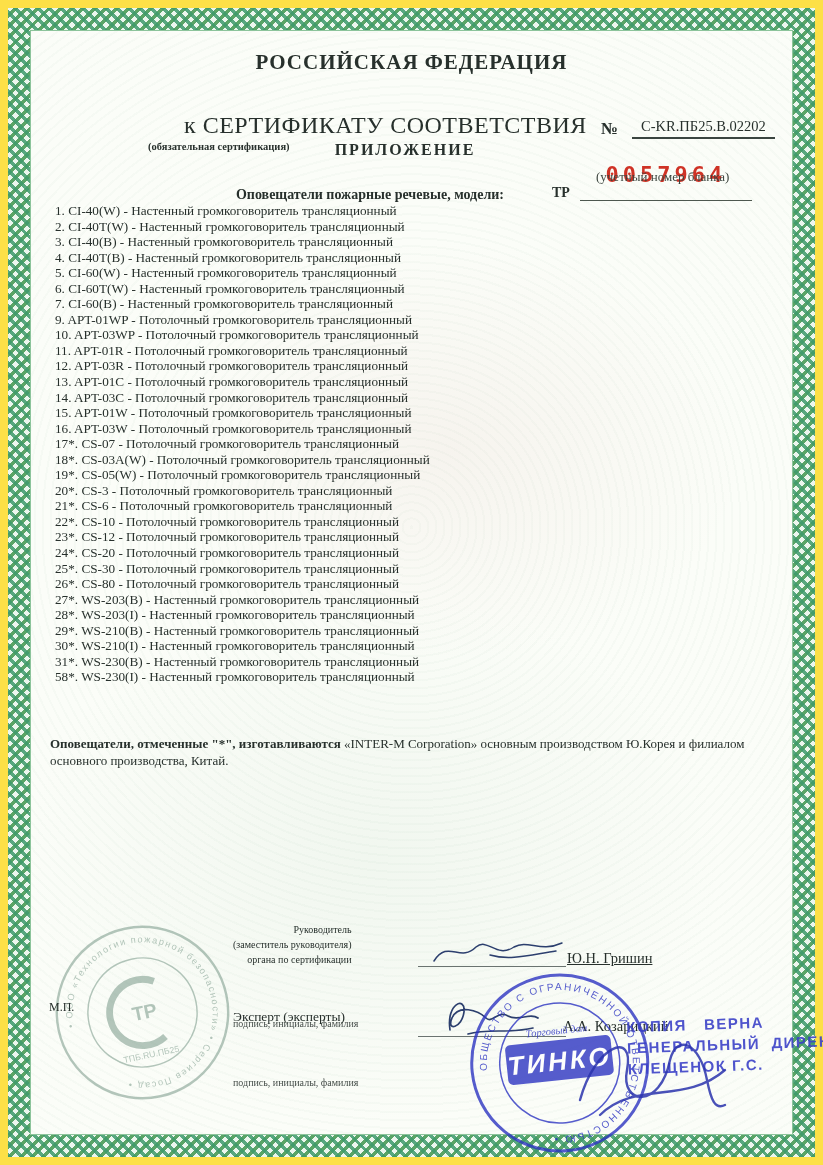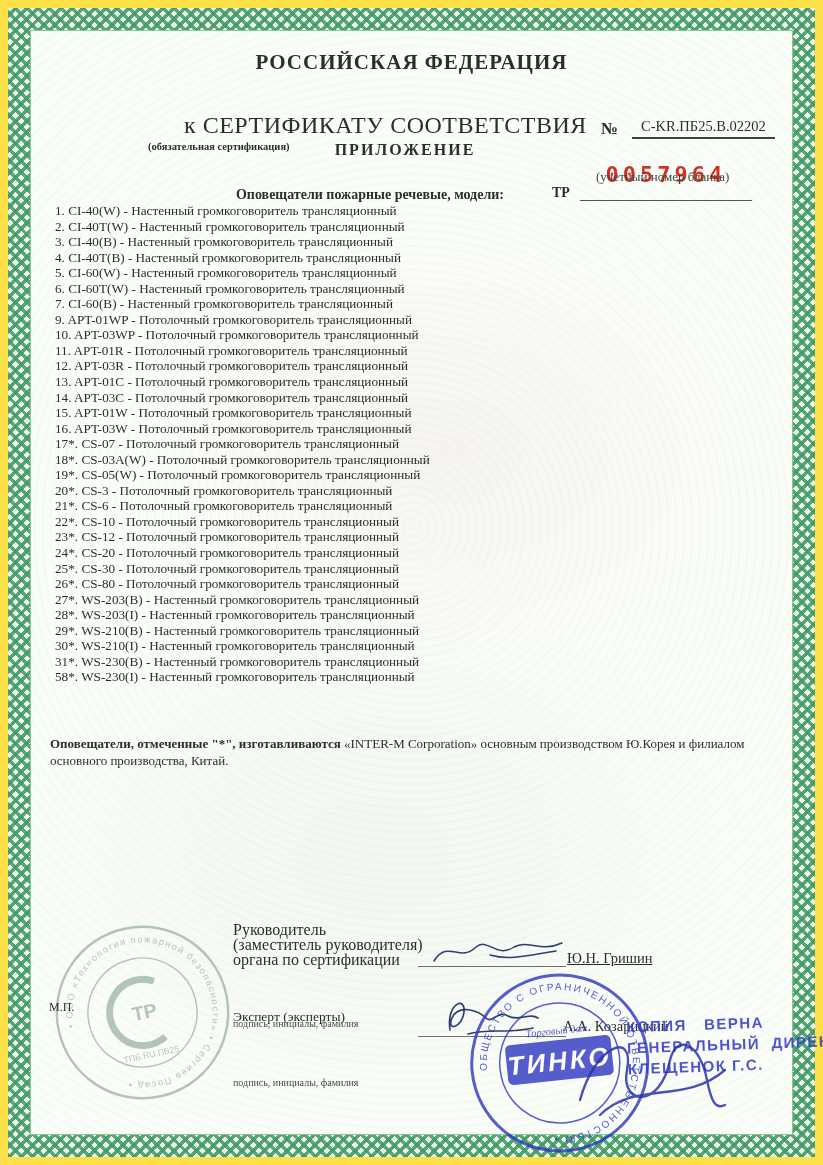--- a/index.html
+++ b/index.html
@@ -30,21 +30,21 @@
     font-family:"DejaVu Sans Mono",monospace;font-size:22px;font-weight:bold;letter-spacing:4px;color:#cf3326;margin-top:16px;}
   .blank-caption{top:169px;left:596px;width:176px;text-align:left;font-size:13px;color:#3c443e;}
 
   .list-title{top:187px;left:55px;width:630px;text-align:center;font-size:14px;font-weight:bold;}
   .model-list{top:203px;left:55px;width:700px;font-size:13.2px;line-height:15.55px;}
   .model-item{white-space:nowrap;}
 
   .footnote{top:736px;left:50px;width:728px;font-size:13px;line-height:16.5px;}
   .fn-bold{font-weight:bold;}
 
-  .head-role{top:922px;left:233px;font-size:16px;line-height:15px;}
+  .head-role{top:922px;left:233px;font-size:10px;line-height:15px;text-align:right;}
   .sig-head{top:935px;left:430px;}
   .sig-line{border-top:1px solid #6a7370;height:0;}
   .line1{top:966px;left:418px;width:148px;}
   .line2{top:1036px;left:418px;width:148px;}
   .head-name{top:950px;left:567px;font-size:14.5px;text-decoration:underline;}
   .caption{font-size:10px;color:#454d49;margin-top:48px;}
   .cap1{top:970px;left:233px;}
   .cap2{top:1029px;left:233px;}
   .expert-role{top:1009px;left:233px;font-size:13.5px;}
   .sig-expert{top:988px;left:438px;}

